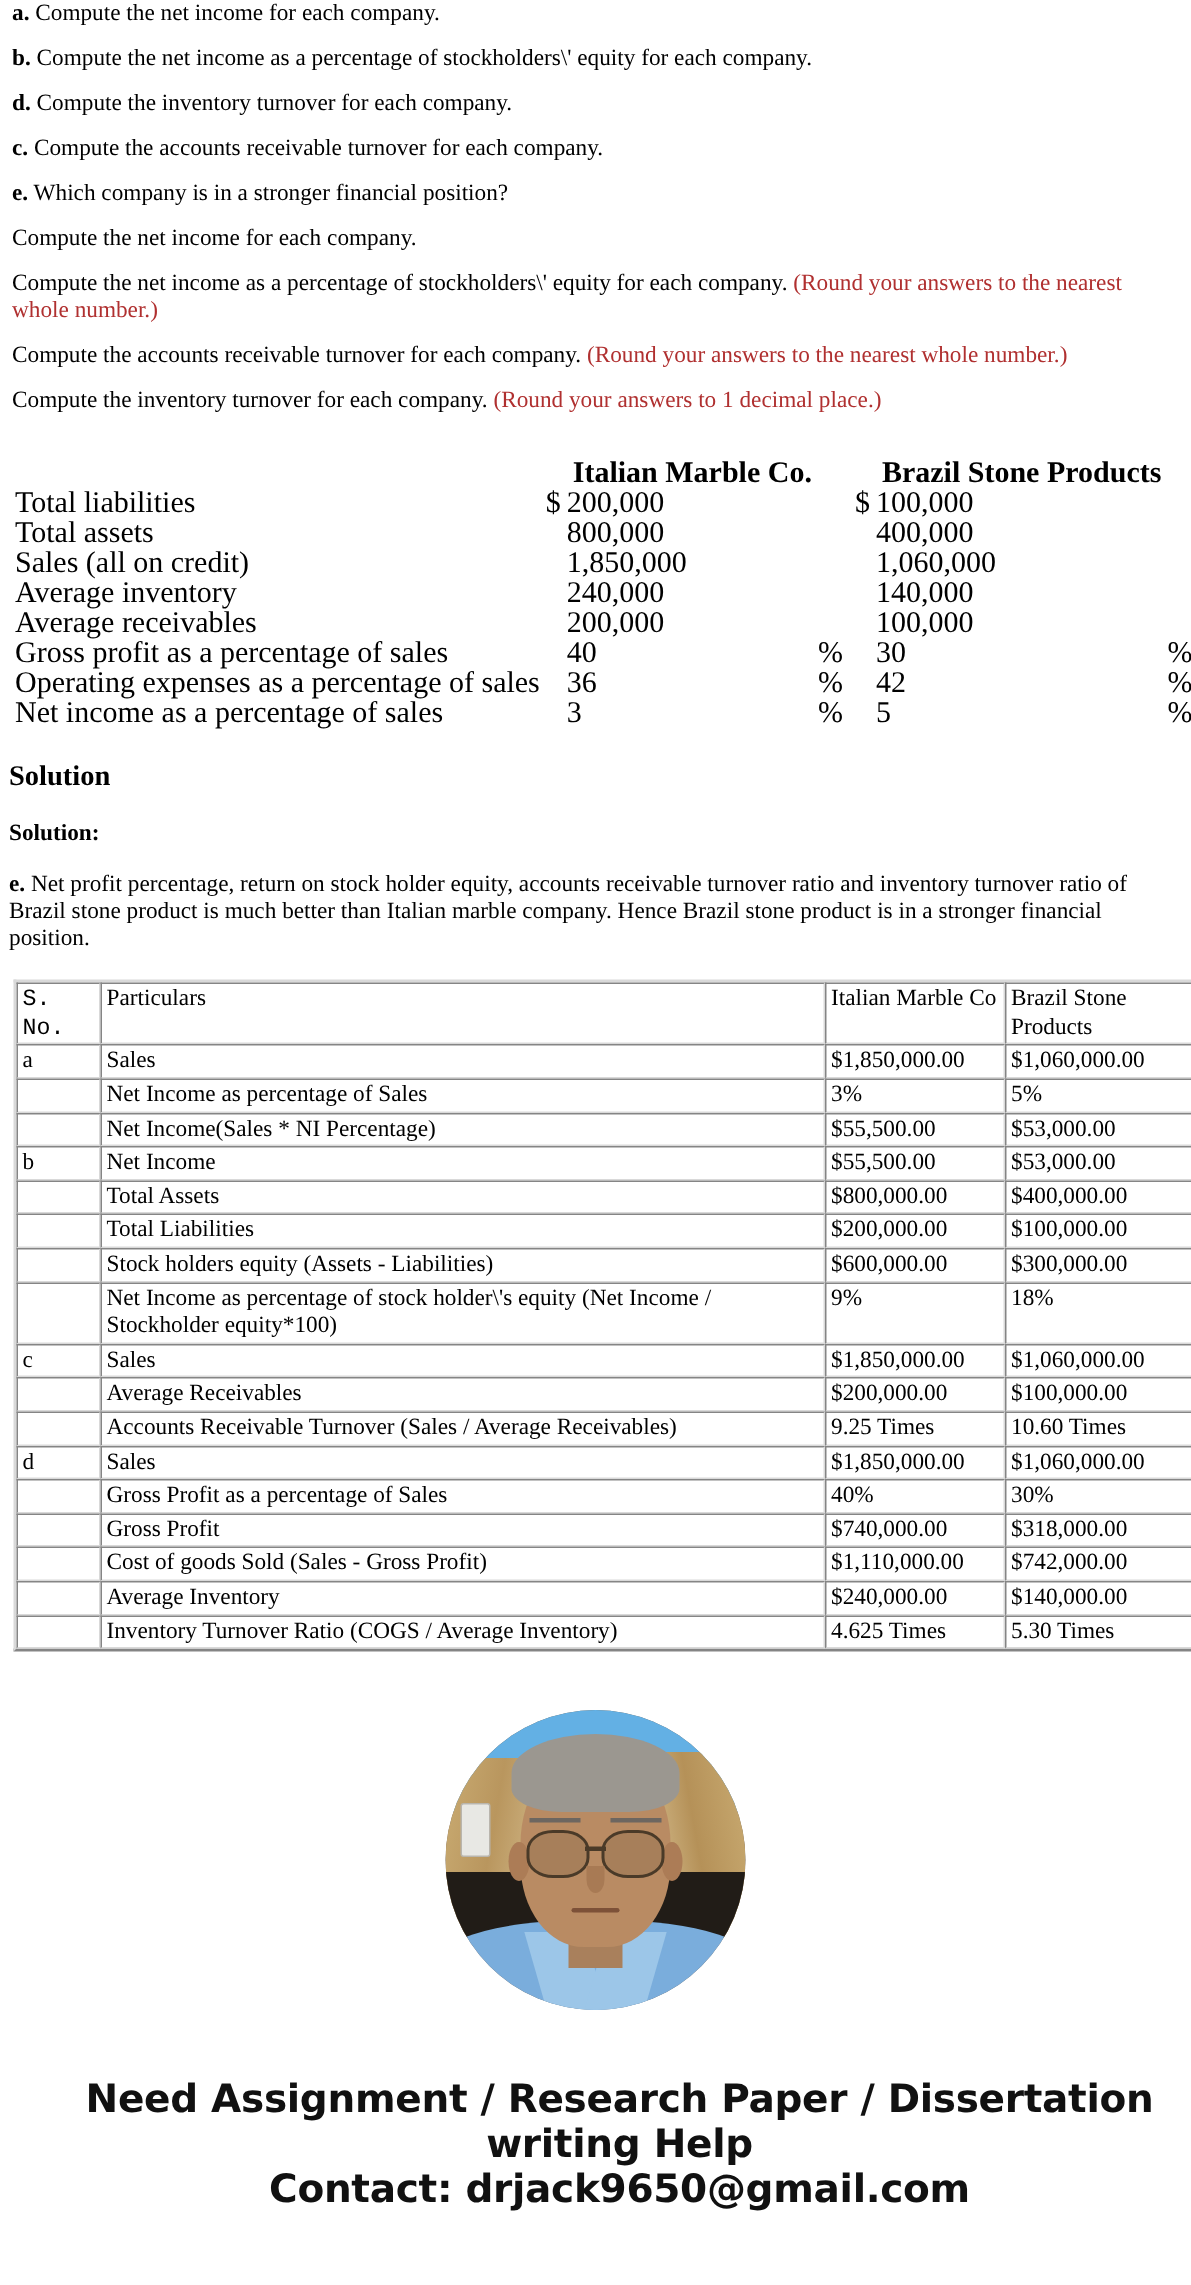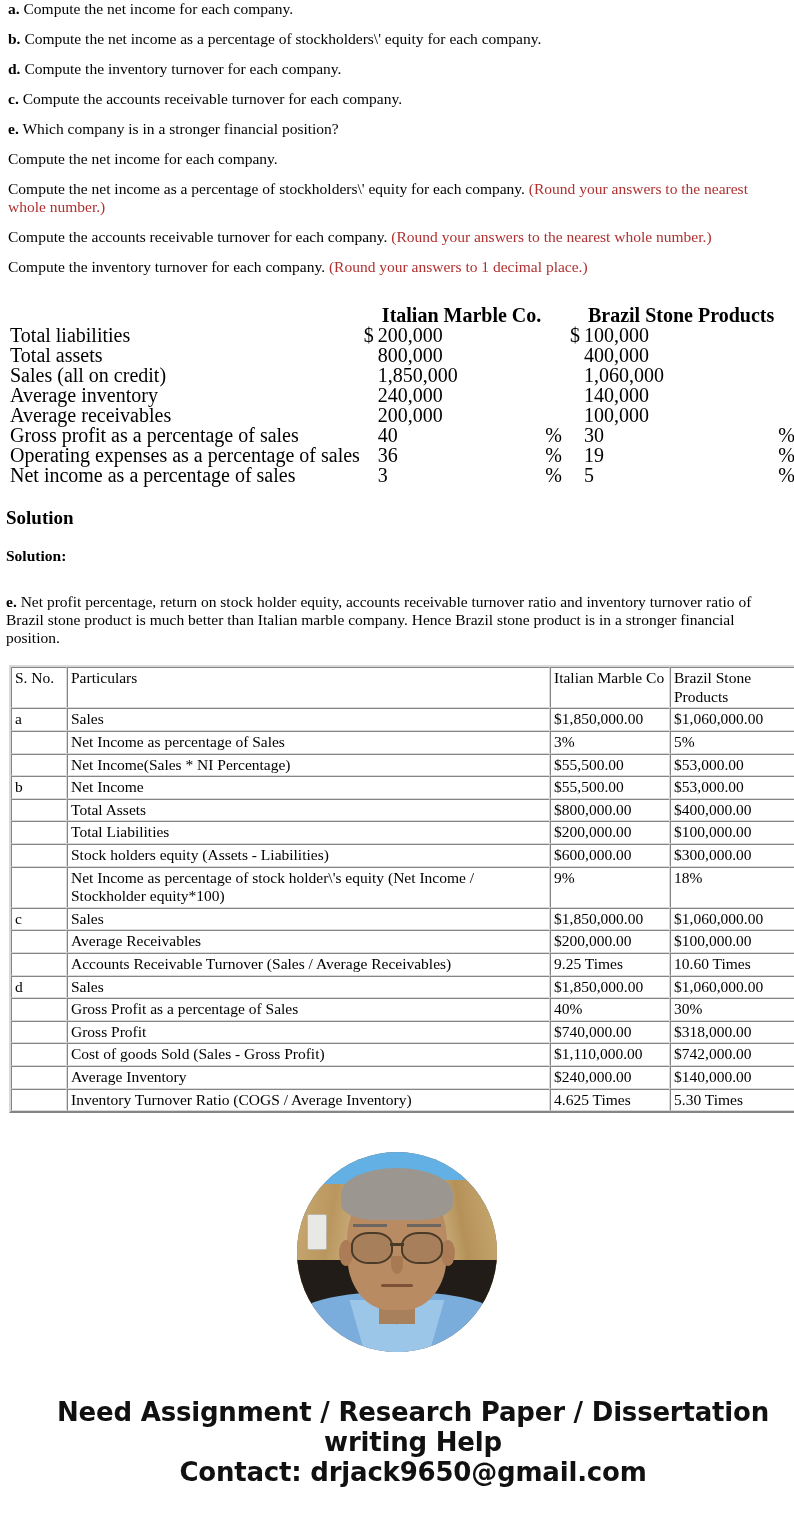--- a/index.html
+++ b/index.html
@@ -57,21 +57,21 @@
 
   
   h2.solution-heading {
     font-size: 19px;
     font-weight: bold;
     margin: 22px 0 18px 6px;
     font-family: "Liberation Serif", "DejaVu Serif", serif;
   }
   p.solution-label {
     font-weight: bold;
-    margin: 0 0 28px 6px;
+    margin: 0 0 16px 6px;
     font-size: 15.5px;
   }
   p.solution-body {
     margin: 0 6px 18px 6px;
     font-size: 15.5px;
     line-height: 1.16;
   }
 
   
   table.grid {
@@ -86,21 +86,21 @@
   }
   table.grid td {
     border: 1px inset #d9d9d9;
     padding: 1px 3px;
     vertical-align: top;
     line-height: 1.2;
     font-size: 15.5px;
     word-wrap: break-word;
   }
   table.grid tbody { border-top: 2px solid #bdbdbd; }
-  .col-sn   { width: 48px; }
+  .col-sn   { width: 48px; font-family: Liberation Mono, monospace; }
   .col-part { width: 475px; }
   .col-ital { width: 112px; }
   .col-braz { width: 129px; }
 
   
   .avatar-wrap {
     margin-top: 39px;
     display: flex;
     justify-content: center;
   }
@@ -324,21 +324,21 @@
       <td class="c-num">30</td>
       <td class="c-pct">%</td>
     </tr>
     <tr>
       <td class="c-label">Operating expenses as a percentage of sales</td>
       <td class="c-dollar"></td>
       <td class="c-num">36</td>
       <td class="c-pct">%</td>
       <td class="c-gap"></td>
       <td class="c-dollar"></td>
-      <td class="c-num">19</td>
+      <td class="c-num">42</td>
       <td class="c-pct">%</td>
     </tr>
     <tr>
       <td class="c-label">Net income as a percentage of sales</td>
       <td class="c-dollar"></td>
       <td class="c-num">3</td>
       <td class="c-pct">%</td>
       <td class="c-gap"></td>
       <td class="c-dollar"></td>
       <td class="c-num">5</td>

